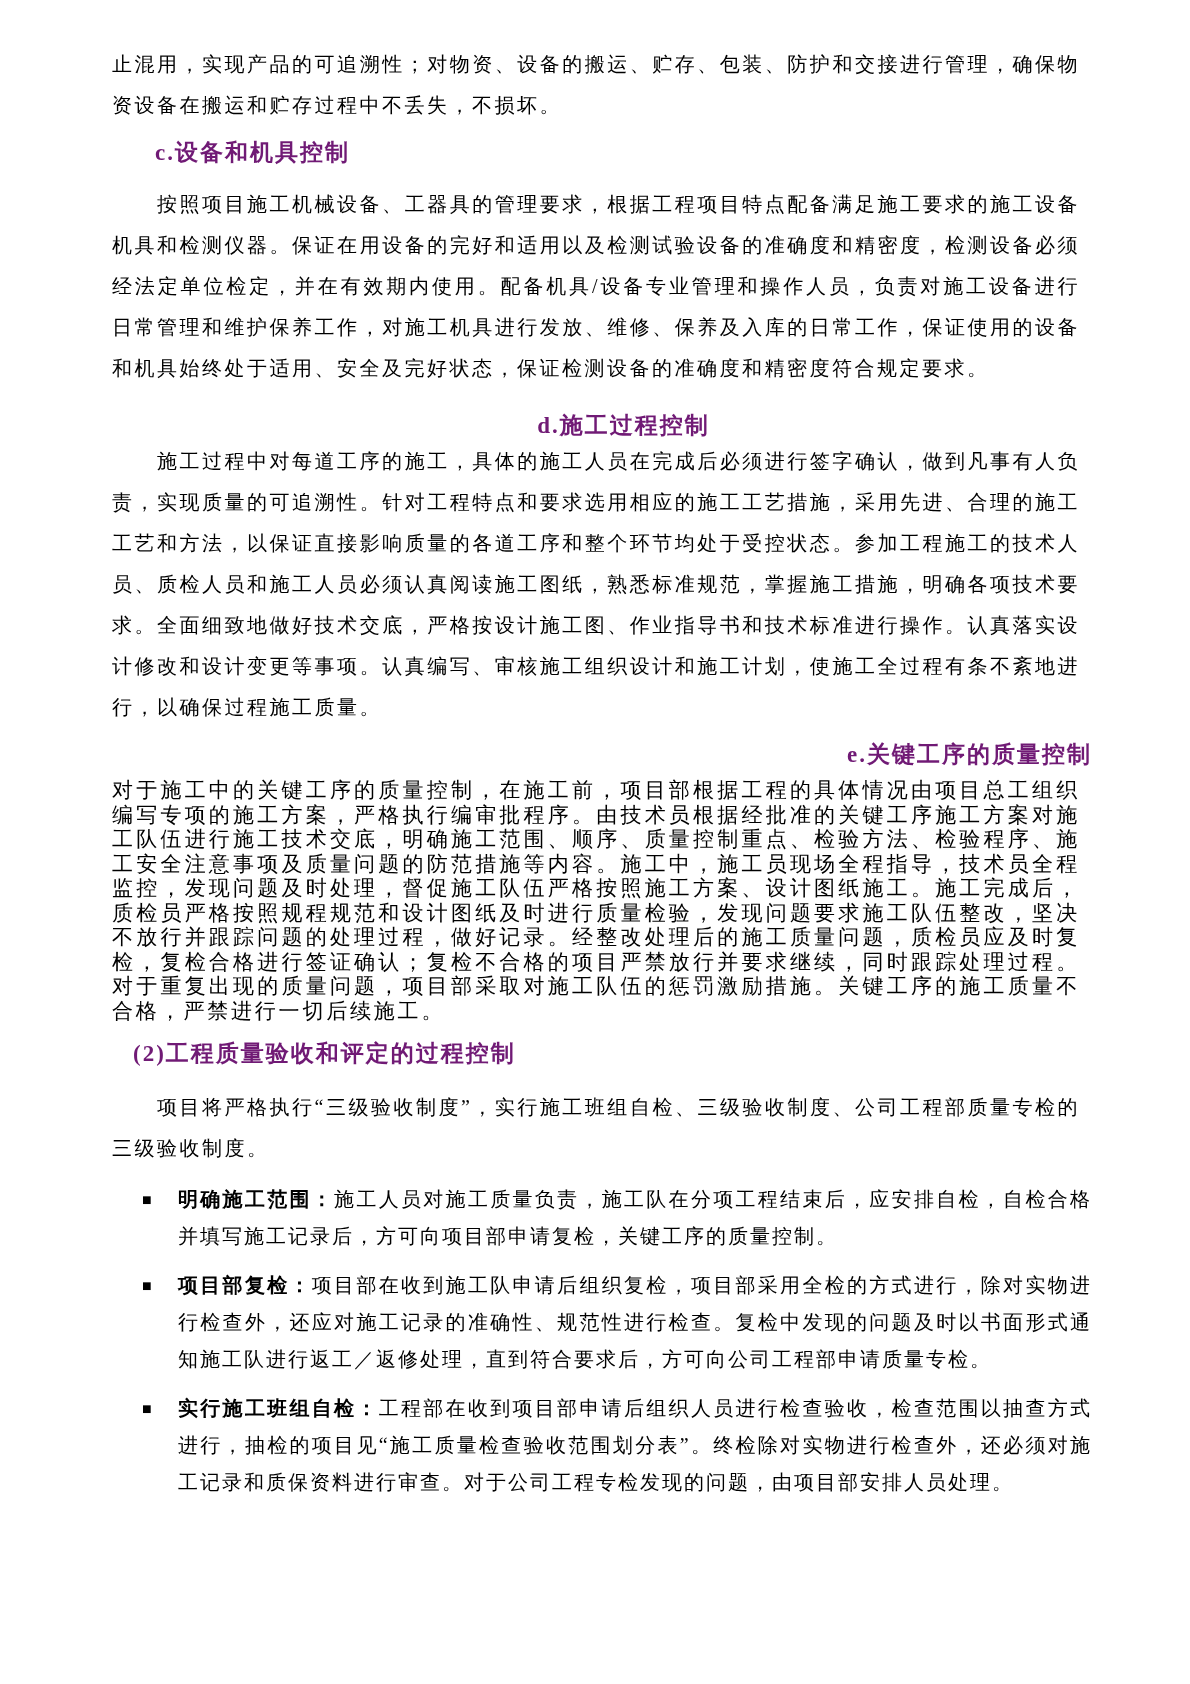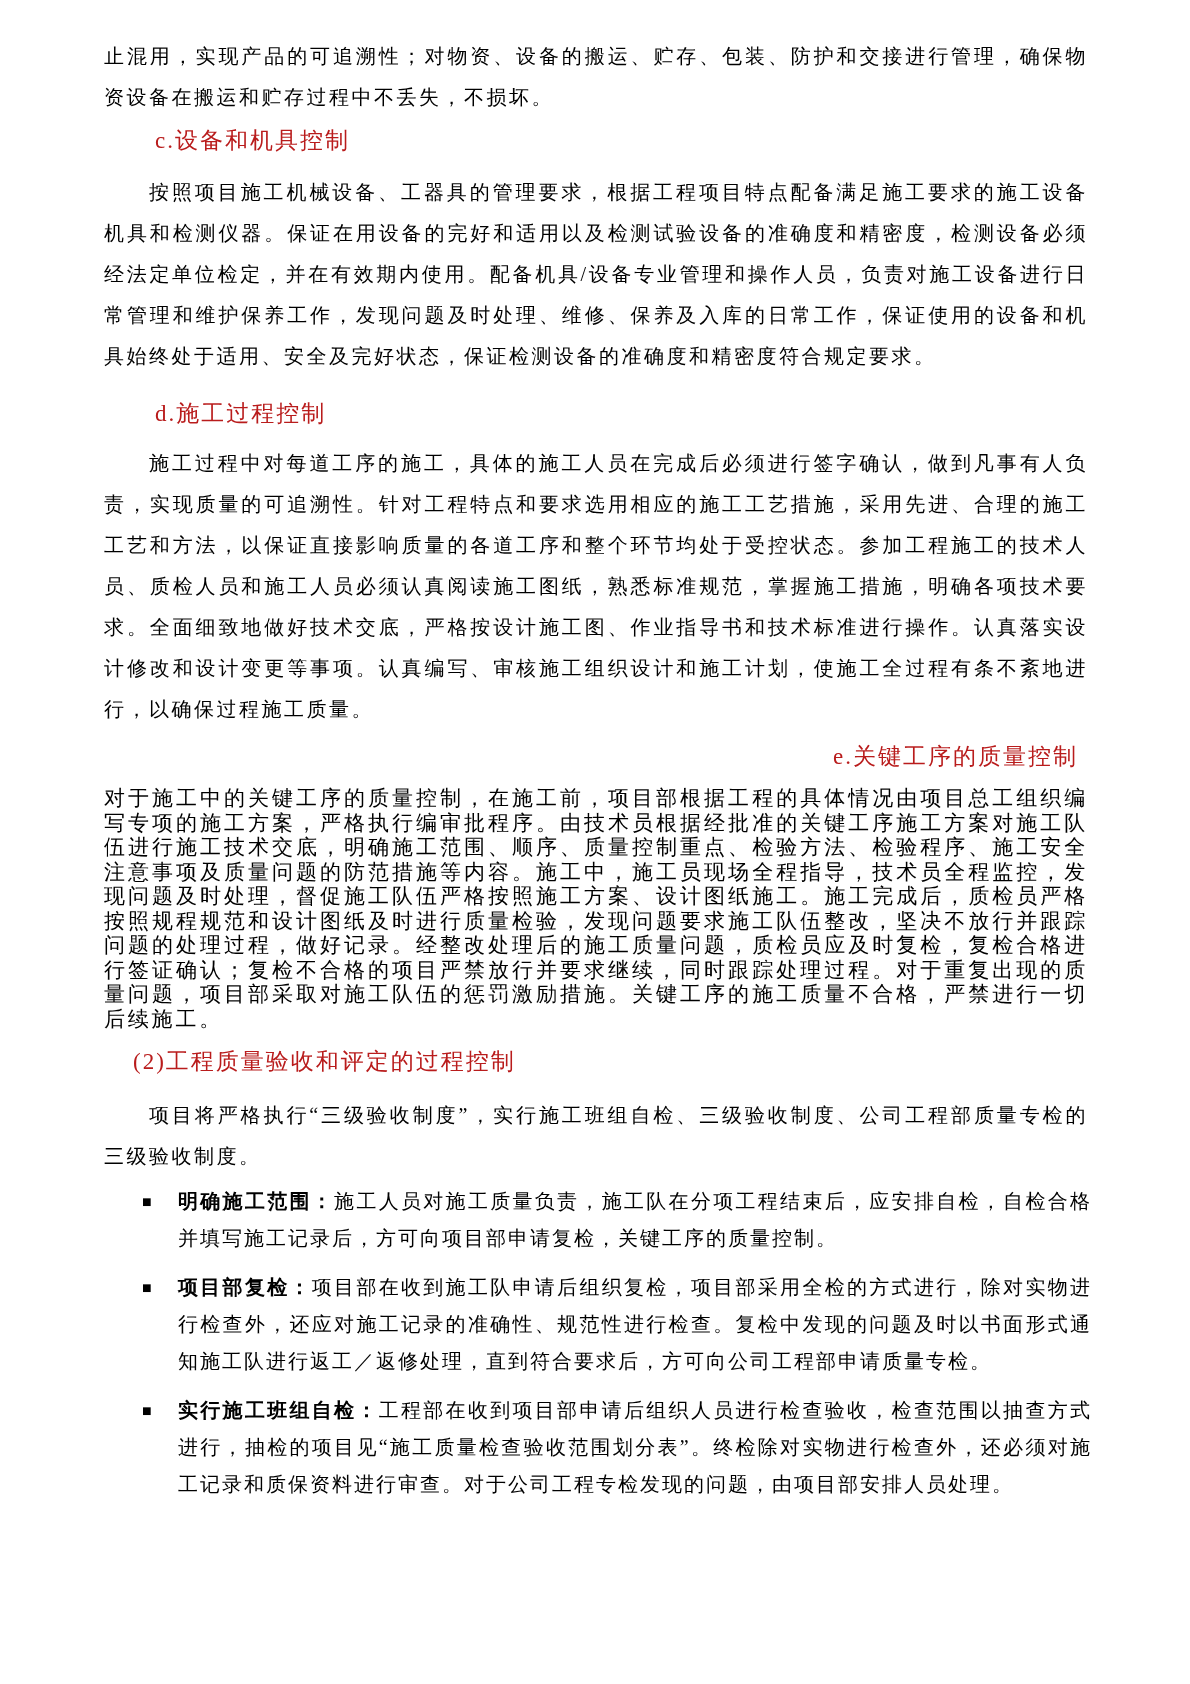--- a/index.html
+++ b/index.html
@@ -7,50 +7,50 @@
     position: relative;
     width: 1190px;
     min-height: 1684px;
     margin: 0 auto;
     background: #ffffff;
     box-sizing: border-box;
     padding: 32px 98px 40px 100px;
     color: #000000;
     font-family: "Liberation Serif", "DejaVu Serif", serif;
   }
-  p { margin: 4px; }
+  p { margin: 12px; }
   .para {
     font-size: 20px;
     line-height: 41px;
     letter-spacing: 2.5px;
     text-align: justify;
     text-justify: inter-character;
     color: #000;
   }
   .indent { text-indent: 45px; }
   .dense {
     font-size: 21px;
     line-height: 24.5px;
     letter-spacing: 2.8px;
     margin-top: 8px;
   }
   h2, h3 {
-    margin: 14px;
-    font-weight: normal;
-    color: #b91c1c;
+    margin: 0;
+    font-weight: bold;
+    color: #701a75;
     font-family: "Liberation Serif", "DejaVu Serif", serif;
   }
   h3.sub-heading {
     font-size: 23px;
     line-height: 30px;
     letter-spacing: 2px;
     margin-left: 55px;
   }
   h3.h-c { margin-top: 8px; }
-  h3.h-d { margin-top: 22px; }
+  h3.h-d { margin-top: 22px; text-align: center; }
   h3.h-e { margin-top: 12px; text-align: right; }
   h2.main-heading {
     font-size: 23px;
     line-height: 34px;
     letter-spacing: 2px;
     margin-left: 33px;
     margin-top: 14px;
   }
   .p-c { margin-top: 16px; }
   .p-d { margin-top: 0; }
@@ -81,21 +81,21 @@
 </style>
 </head>
 <body>
 
 <div class="page">
 
   <p class="para">止混用，实现产品的可追溯性；对物资、设备的搬运、贮存、包装、防护和交接进行管理，确保物资设备在搬运和贮存过程中不丢失，不损坏。</p>
 
   <h3 class="sub-heading h-c">c.设备和机具控制</h3>
 
-  <p class="para indent p-c">按照项目施工机械设备、工器具的管理要求，根据工程项目特点配备满足施工要求的施工设备机具和检测仪器。保证在用设备的完好和适用以及检测试验设备的准确度和精密度，检测设备必须经法定单位检定，并在有效期内使用。配备机具/设备专业管理和操作人员，负责对施工设备进行日常管理和维护保养工作，发现问题及时处理、维修、保养及入库的日常工作，保证使用的设备和机具始终处于适用、安全及完好状态，保证检测设备的准确度和精密度符合规定要求。</p>
+  <p class="para indent p-c">按照项目施工机械设备、工器具的管理要求，根据工程项目特点配备满足施工要求的施工设备机具和检测仪器。保证在用设备的完好和适用以及检测试验设备的准确度和精密度，检测设备必须经法定单位检定，并在有效期内使用。配备机具/设备专业管理和操作人员，负责对施工设备进行日常管理和维护保养工作，对施工机具进行发放、维修、保养及入库的日常工作，保证使用的设备和机具始终处于适用、安全及完好状态，保证检测设备的准确度和精密度符合规定要求。</p>
 
   <h3 class="sub-heading h-d">d.施工过程控制</h3>
 
   <p class="para indent p-d">施工过程中对每道工序的施工，具体的施工人员在完成后必须进行签字确认，做到凡事有人负责，实现质量的可追溯性。针对工程特点和要求选用相应的施工工艺措施，采用先进、合理的施工工艺和方法，以保证直接影响质量的各道工序和整个环节均处于受控状态。参加工程施工的技术人员、质检人员和施工人员必须认真阅读施工图纸，熟悉标准规范，掌握施工措施，明确各项技术要求。全面细致地做好技术交底，严格按设计施工图、作业指导书和技术标准进行操作。认真落实设计修改和设计变更等事项。认真编写、审核施工组织设计和施工计划，使施工全过程有条不紊地进行，以确保过程施工质量。</p>
 
   <h3 class="sub-heading h-e">e.关键工序的质量控制</h3>
 
   <p class="para dense">对于施工中的关键工序的质量控制，在施工前，项目部根据工程的具体情况由项目总工组织编写专项的施工方案，严格执行编审批程序。由技术员根据经批准的关键工序施工方案对施工队伍进行施工技术交底，明确施工范围、顺序、质量控制重点、检验方法、检验程序、施工安全注意事项及质量问题的防范措施等内容。施工中，施工员现场全程指导，技术员全程监控，发现问题及时处理，督促施工队伍严格按照施工方案、设计图纸施工。施工完成后，质检员严格按照规程规范和设计图纸及时进行质量检验，发现问题要求施工队伍整改，坚决不放行并跟踪问题的处理过程，做好记录。经整改处理后的施工质量问题，质检员应及时复检，复检合格进行签证确认；复检不合格的项目严禁放行并要求继续，同时跟踪处理过程。对于重复出现的质量问题，项目部采取对施工队伍的惩罚激励措施。关键工序的施工质量不合格，严禁进行一切后续施工。</p>
 
   <h2 class="main-heading">(2)工程质量验收和评定的过程控制</h2>

